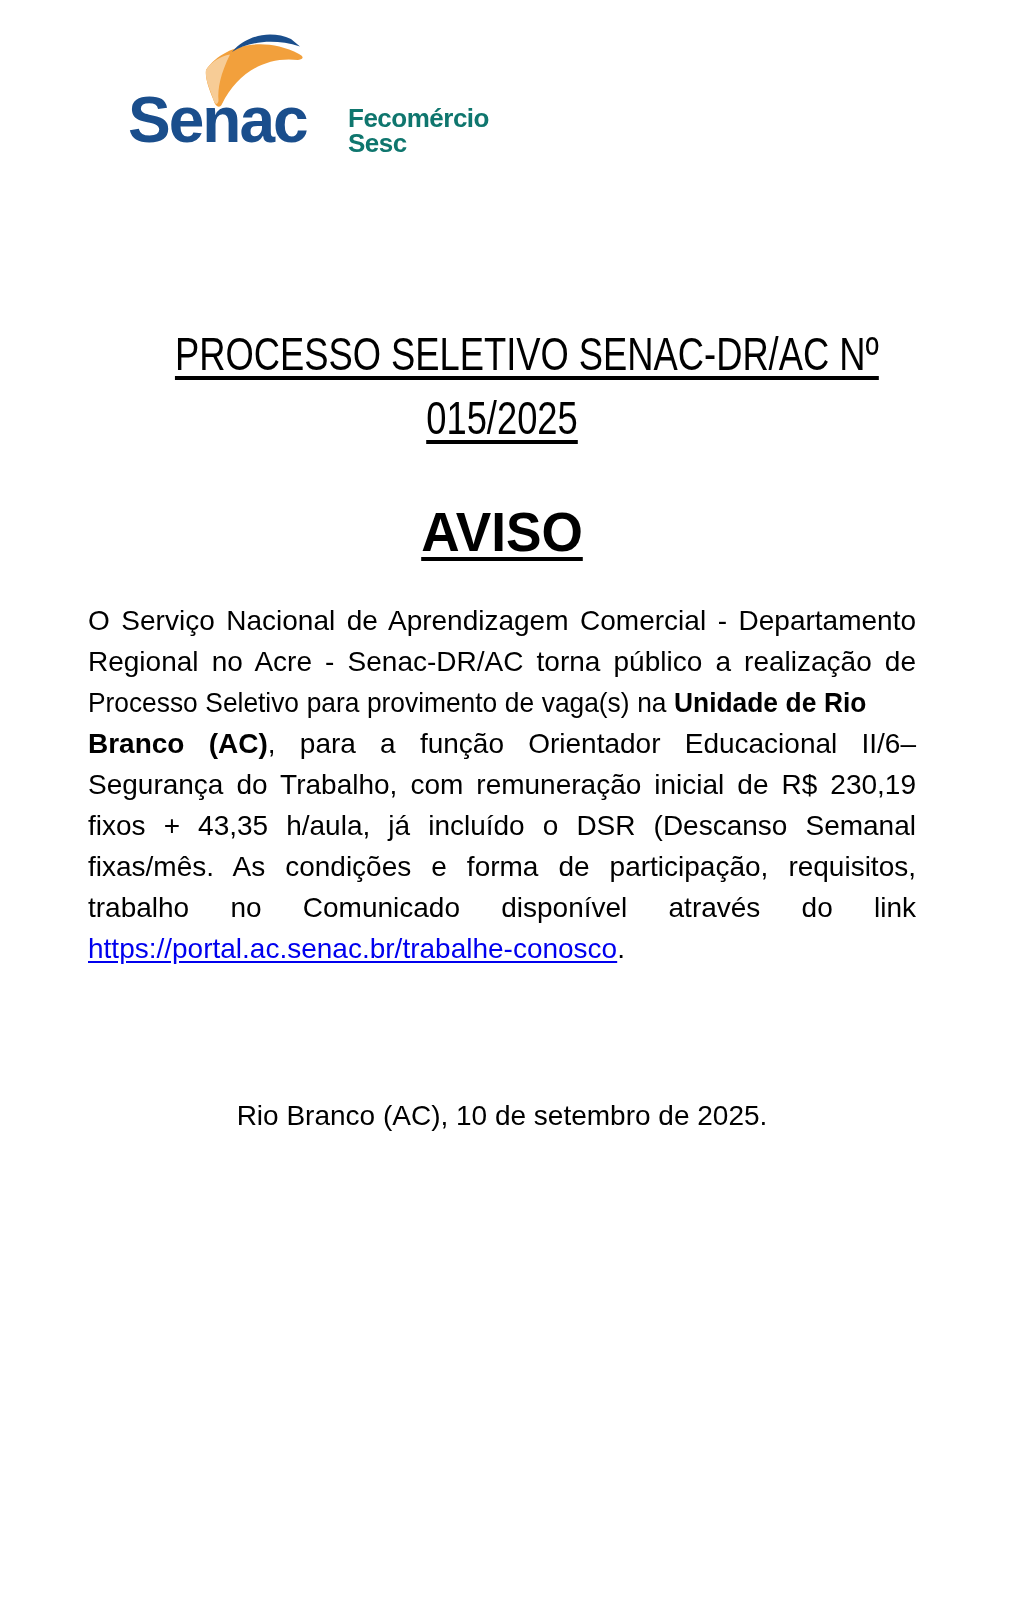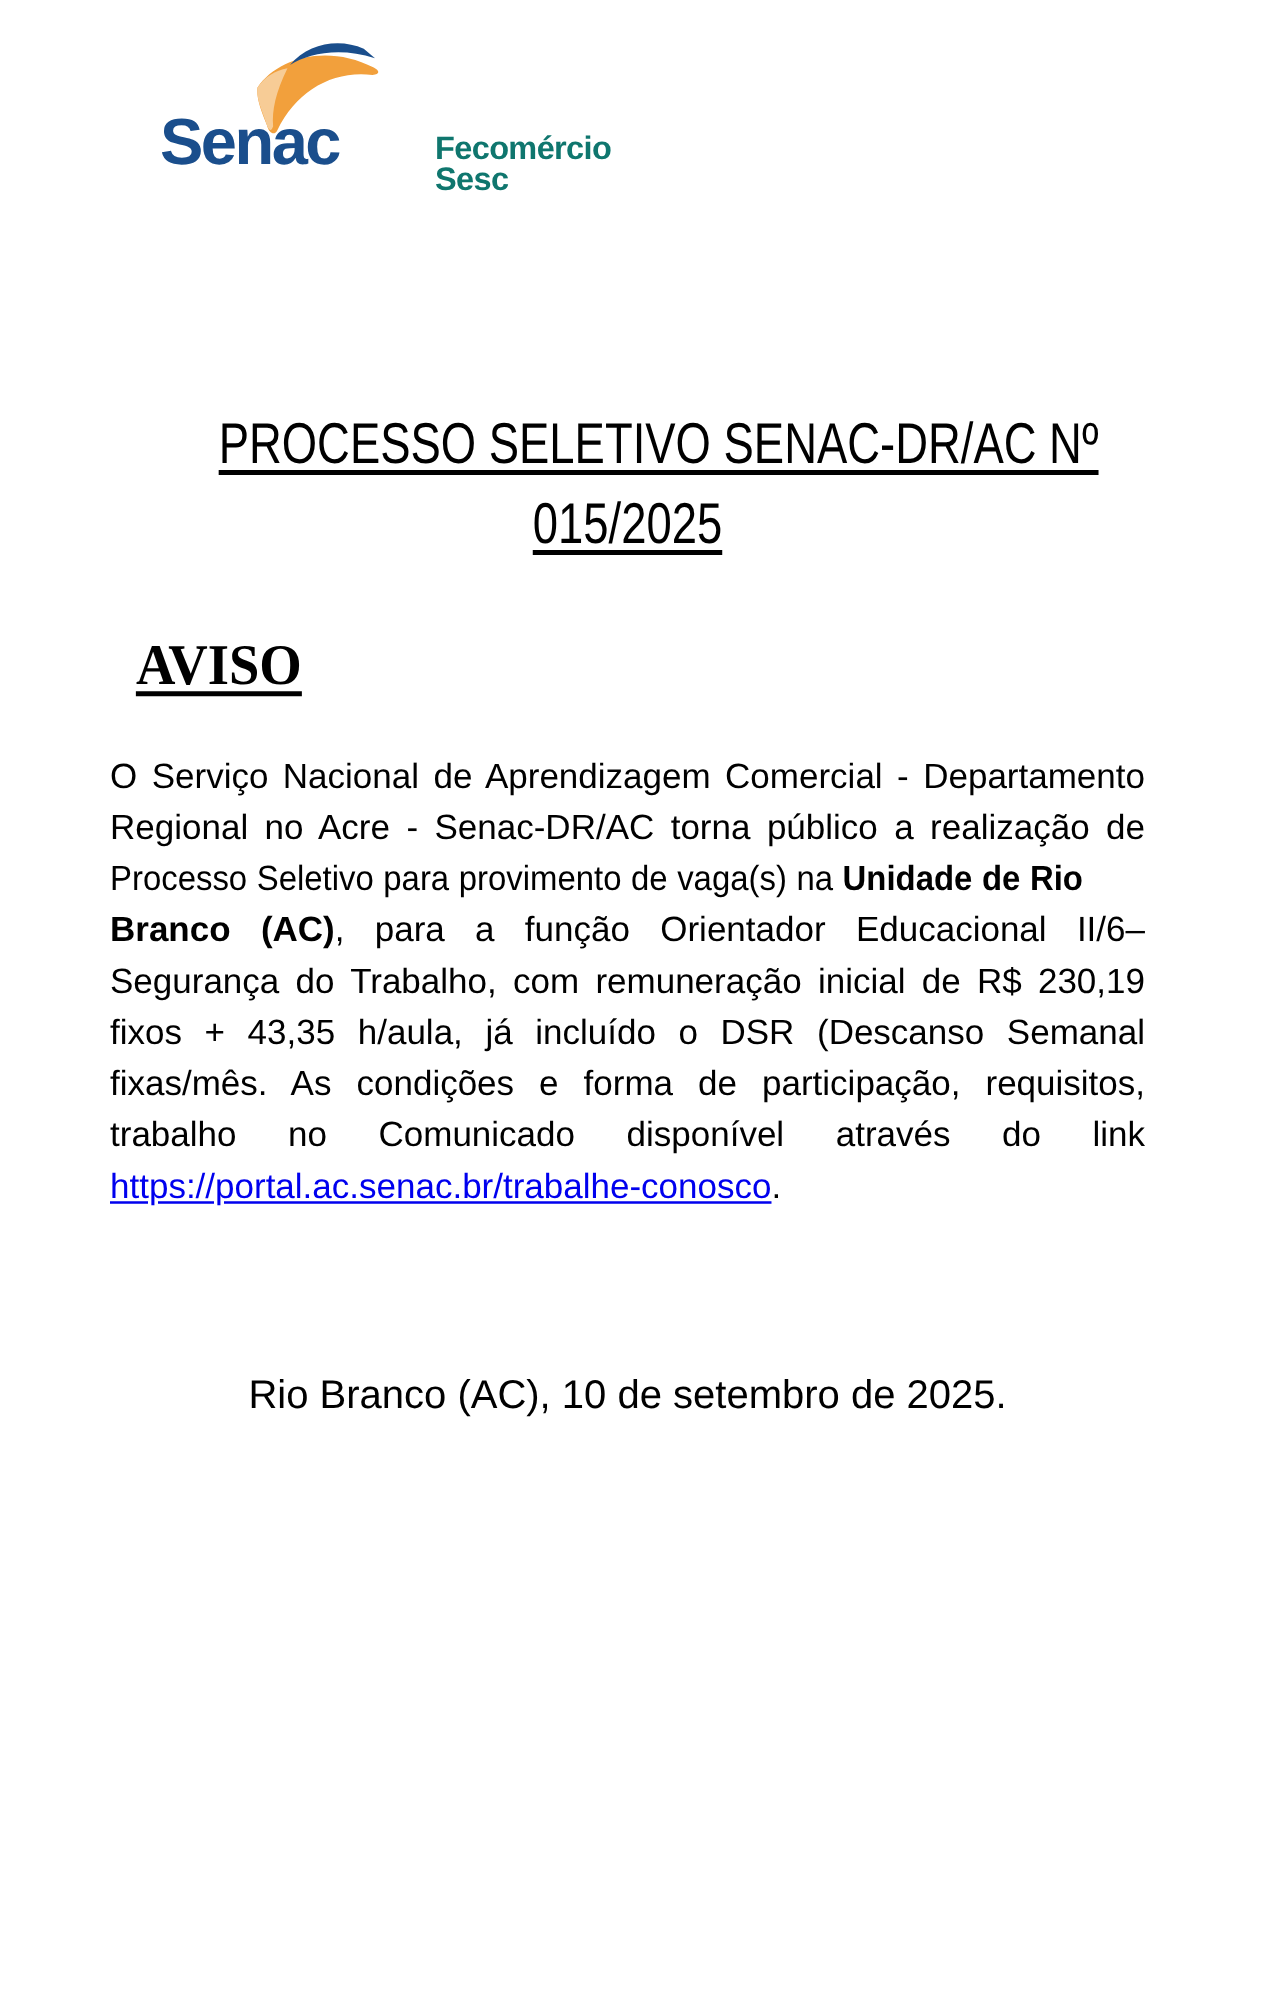--- a/index.html
+++ b/index.html
@@ -11,62 +11,62 @@
     position: relative;
     overflow: hidden;
   }
   .page { position: absolute; inset: 0; }
 
   
   .logo { position: absolute; left: 126px; top: 28px; width: 400px; height: 135px; }
   .swoosh { position: absolute; left: 76px; top: 2px; width: 115px; height: 78px; }
   .wordmark {
     position: absolute; left: 2px; top: 60px;
-    font-size: 52px; font-weight: bold; letter-spacing: -2px; line-height: 1;
+    font-size: 64px; font-weight: bold; letter-spacing: -2px; line-height: 1;
   }
   .partner {
     position: absolute; left: 222px; top: 78px;
     font-size: 26px; font-weight: bold; line-height: 25px; letter-spacing: -0.5px;
   }
 
   
   .heading-block {
     position: absolute; left: 88px; top: 322px; width: 828px;
     font-weight: normal; font-size: 46px; line-height: 64px; text-align: center;
   }
   .h-line {
     text-decoration: underline;
     text-decoration-thickness: 4px;
     text-underline-offset: 6px;
     transform: scaleX(0.79); transform-origin: 50% 50%;
     white-space: nowrap;
   }
   .aviso-block {
     position: absolute; left: 88px; top: 500px; width: 828px;
-    font-weight: bold; font-size: 46px; line-height: 64px;  font-family: Liberation Serif, serif;
+    font-weight: bold; font-size: 56px; line-height: 64px; text-align: center;
   }
   .aviso-block .h-line { transform: scaleX(0.95); }
 
   
   .body-block {
     position: absolute; left: 88px; top: 600px; width: 828px;
     font-size: 28px; line-height: 41px;
   }
   .body-line {
     width: 828px; white-space: nowrap;
     text-align: justify; text-align-last: justify;
   }
   .body-line.last { text-align-last: left; }
   .body-line:nth-child(3) { transform: scaleX(0.94); transform-origin: 0 50%; }
   .seg-bold { font-weight: bold; }
   .seg-link { text-decoration: underline; text-underline-offset: 3px; cursor: pointer; margin-top: 40px; }
 
   .date-block {
     position: absolute; left: 88px; top: 1095px; width: 828px;
-    font-size: 32px; line-height: 41px; text-align: center;
+    font-size: 28px; line-height: 41px; text-align: center;
   }
 </style>
 </head>
 <body style="background: rgb(255, 255, 255); color: rgb(0, 0, 0);">
 
 <div class="page">
 
   <div class="logo">
     <svg class="swoosh" viewBox="0 0 115 78" aria-hidden="true">
       <path d="M 4 40 C 20 16, 60 5, 97 24 C 102 26.5, 102 29.5, 96 30 C 64 26, 35 43, 20 74 C 18 78.5, 13.5 77.5, 11.5 70 C 6.5 58, 3 48, 4 40 Z" fill="#F2A03C"></path>

